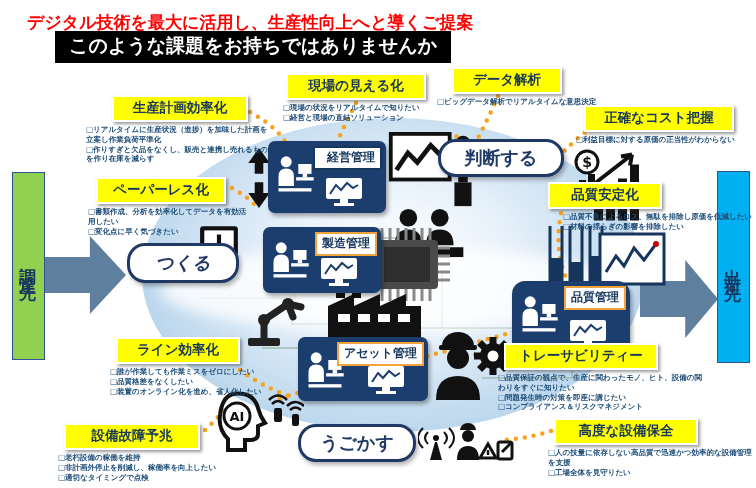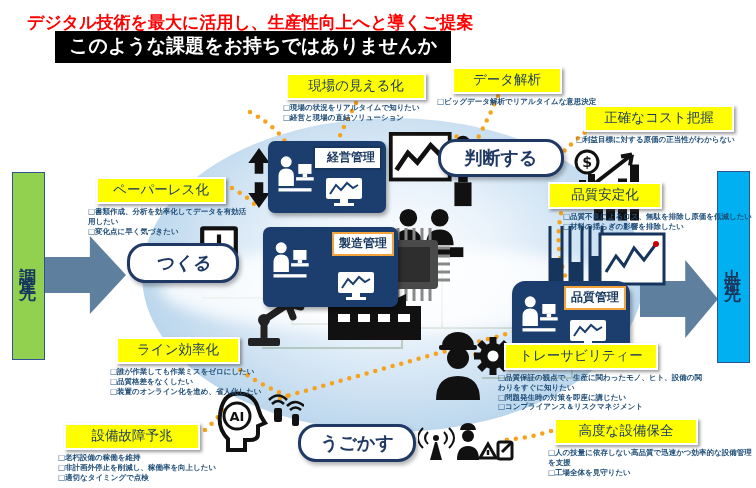--- a/index.html
+++ b/index.html
@@ -26,38 +26,38 @@
 
   
   .sidebox{position:absolute;width:31px;display:flex;align-items:center;justify-content:center;
            font-weight:bold;font-size:17px;color:#17375E;writing-mode:vertical-rl;text-orientation:upright;
            letter-spacing:8px;border:1px solid #2F5496;z-index:6;}
   .sidebox.procure{left:12px;top:172px;height:186px;background:#92D050;}
   .sidebox.ship{left:717px;top:171px;height:190px;background:#00B0F0;}
 
   
   .topic{position:absolute;z-index:7;}
-  .topic-title{background:#FFFF00;color:#17375E;font-weight:normal;font-size:13.5px;text-align:center;
+  .topic-title{background:#FFFF00;color:#17375E;font-weight:bold;font-size:13.5px;text-align:center;
                border:2px solid #fff;box-shadow:2px 2px 3px rgba(60,60,60,.5);padding:2px 3px 3px;box-sizing:border-box;}
   .topic-bullets{margin:3px 0 0;padding:0;list-style:none;color:#1F4E79;font-size:7.5px;line-height:1.3;font-weight:bold;}
   .tp1{left:86px;top:95px;width:186px}.tp1 .topic-title{margin-left:26px;width:136px}
   .tp2{left:88px;top:177px;width:160px}.tp2 .topic-title{margin-left:8px;width:130px}
   .tp3{left:283px;top:73px;width:176px}.tp3 .topic-title{margin-left:3px;width:140px}
   .tp4{left:437px;top:67px;width:188px}.tp4 .topic-title{margin-left:15px;width:110px}
   .tp5{left:576px;top:105px;width:178px}.tp5 .topic-title{margin-left:8px;width:150px}
   .tp6{left:563px;top:182px;width:191px}.tp6 .topic-title{margin-left:-15px;width:114px}
   .tp7{left:110px;top:337px;width:192px}.tp7 .topic-title{margin-left:6px;width:124px}
   .tp8{left:58px;top:423px;width:202px}.tp8 .topic-title{margin-left:6px;width:136px}
   .tp9{left:498px;top:343px;width:206px}.tp9 .topic-title{margin-left:6px;width:154px}
   .tp10{left:548px;top:418px;width:206px}.tp10 .topic-title{margin-left:6px;width:144px}
 
   
   .panel{position:absolute;background:#1B3E6F;border-radius:7px;z-index:6;box-shadow:2px 3px 4px rgba(0,0,0,.35);}
   .panel.keiei{left:268px;top:141px;width:118px;height:72px;}
-  .panel.seizo{left:263px;top:227px;width:118px;height:80px;padding-left:17px;}
+  .panel.seizo{left:263px;top:227px;width:118px;height:66px;}
   .panel.asset{left:298px;top:337px;width:130px;height:64px;}
   .panel.quality{left:512px;top:281px;width:118px;height:74px;border-radius:13px;}
   .panel-label{position:absolute;top:5px;right:4px;background:#fff;color:#17375E;font-weight:bold;font-size:12px;
                padding:1px 5px 2px;border:2px solid #F2A33C;white-space:nowrap;}
   .panel-label.navy{border-color:#17375E;padding-left:12px;}
   .panel .person-ic{position:absolute;left:5px;top:10px;width:44px;height:48px;}
   .panel .monitor-ic{position:absolute;right:22px;bottom:5px;width:40px;height:32px;}
 
   
   .process{position:absolute;background:#fff;border:3px solid #1F3864;border-radius:18px;color:#1F3864;
@@ -288,20 +288,37 @@
         <rect x="5" y="32" width="30" height="3" fill="#fff"></rect>
     </svg>
     <div class="panel-label">製造管理</div>
     <svg class="monitor-ic" viewBox="0 0 40 32">
       <rect x="2" y="2" width="36" height="21" rx="2" fill="#fff"></rect>
       <polyline points="6,18 12,9 17,14 23,7 29,12 34,9" stroke="#1B3E6F" stroke-width="2" fill="none"></polyline>
       <rect x="16" y="23" width="8" height="4" fill="#fff"></rect>
         <rect x="10" y="27" width="20" height="3" fill="#fff"></rect>
     </svg>
   </div>
+  <div class="panel asset">
+    <svg class="person-ic" viewBox="0 0 40 40">
+      <circle cx="12" cy="8" r="5" fill="#fff"></circle>
+        <path d="M5 30 V21 q0-7 7-7 q7 0 7 7 v9z" fill="#fff"></path>
+      <rect x="23" y="10" width="12" height="9" fill="#fff"></rect>
+        <rect x="27" y="19" width="4" height="3" fill="#fff"></rect>
+      <rect x="21" y="22" width="16" height="3" fill="#fff"></rect>
+        <rect x="5" y="32" width="30" height="3" fill="#fff"></rect>
+    </svg>
+    <div class="panel-label">アセット管理</div>
+    <svg class="monitor-ic" viewBox="0 0 40 32">
+      <rect x="2" y="2" width="36" height="21" rx="2" fill="#fff"></rect>
+      <polyline points="6,18 12,9 17,14 23,7 29,12 34,9" stroke="#1B3E6F" stroke-width="2" fill="none"></polyline>
+      <rect x="16" y="23" width="8" height="4" fill="#fff"></rect>
+        <rect x="10" y="27" width="20" height="3" fill="#fff"></rect>
+    </svg>
+  </div>
   <div class="panel quality">
     <svg class="person-ic" viewBox="0 0 40 40">
       <circle cx="12" cy="8" r="5" fill="#fff"></circle>
         <path d="M5 30 V21 q0-7 7-7 q7 0 7 7 v9z" fill="#fff"></path>
       <rect x="23" y="10" width="12" height="9" fill="#fff"></rect>
         <rect x="27" y="19" width="4" height="3" fill="#fff"></rect>
       <rect x="21" y="22" width="16" height="3" fill="#fff"></rect>
         <rect x="5" y="32" width="30" height="3" fill="#fff"></rect>
     </svg>
     <div class="panel-label">品質管理</div>
@@ -310,20 +327,27 @@
       <polyline points="6,18 12,9 17,14 23,7 29,12 34,9" stroke="#1B3E6F" stroke-width="2" fill="none"></polyline>
       <rect x="16" y="23" width="8" height="4" fill="#fff"></rect>
         <rect x="10" y="27" width="20" height="3" fill="#fff"></rect>
     </svg>
   </div>
 
   <div class="process make">つくる</div>
   <div class="process judge">判断する</div>
   <div class="process operate">うごかす</div>
 
+  <div class="topic tp1">
+    <div class="topic-title">生産計画効率化</div>
+    <ul class="topic-bullets">
+      <li>□リアルタイムに生産状況（進捗）を加味した計画を立案し作業負荷平準化</li>
+      <li>□作りすぎと欠品をなくし、販売と連携し売れるものを作り在庫を減らす</li>
+    </ul>
+  </div>
   <div class="topic tp2">
     <div class="topic-title">ペーパーレス化</div>
     <ul class="topic-bullets">
       <li>□書類作成、分析を効率化してデータを有効活用したい</li>
       <li>□変化点に早く気づきたい</li>
     </ul>
   </div>
   <div class="topic tp3">
     <div class="topic-title">現場の見える化</div>
     <ul class="topic-bullets">

